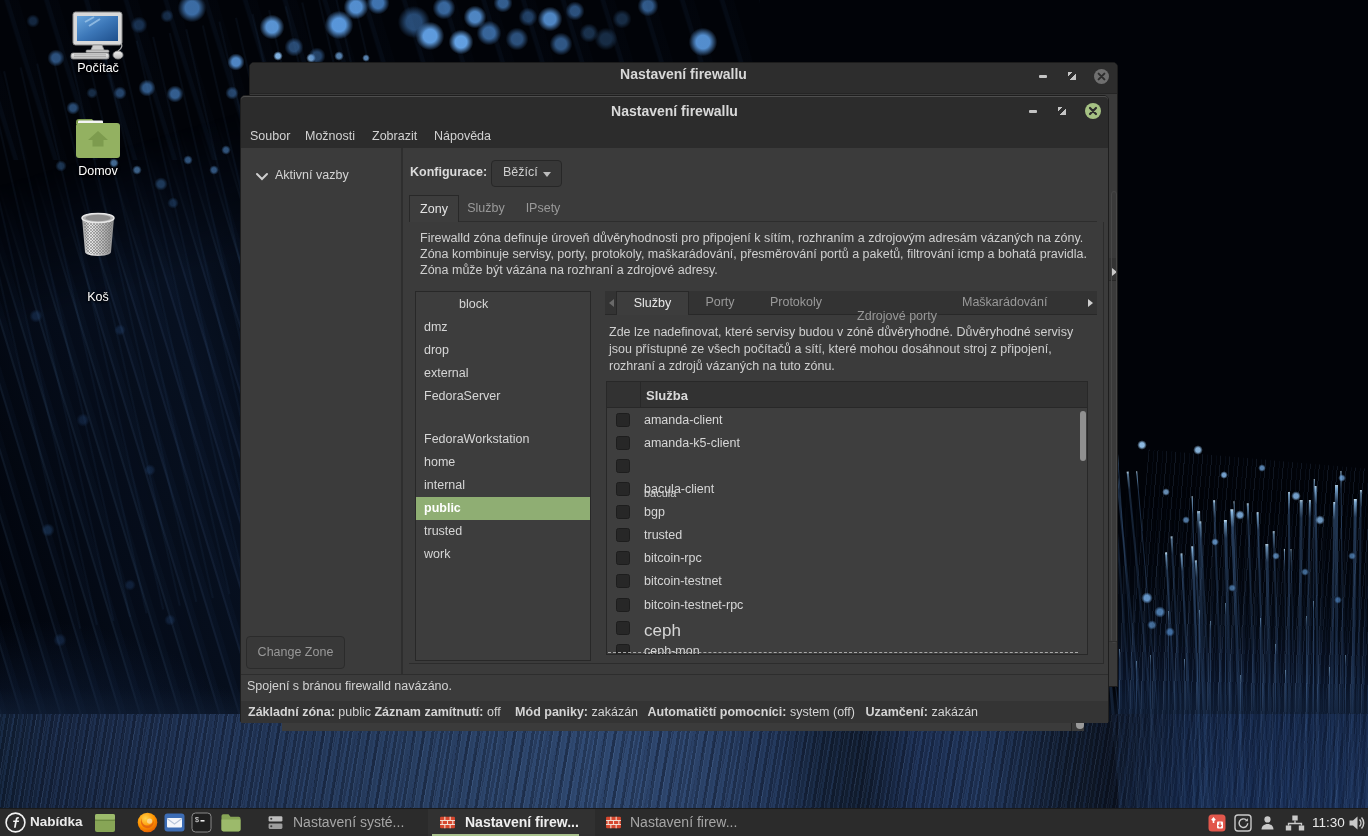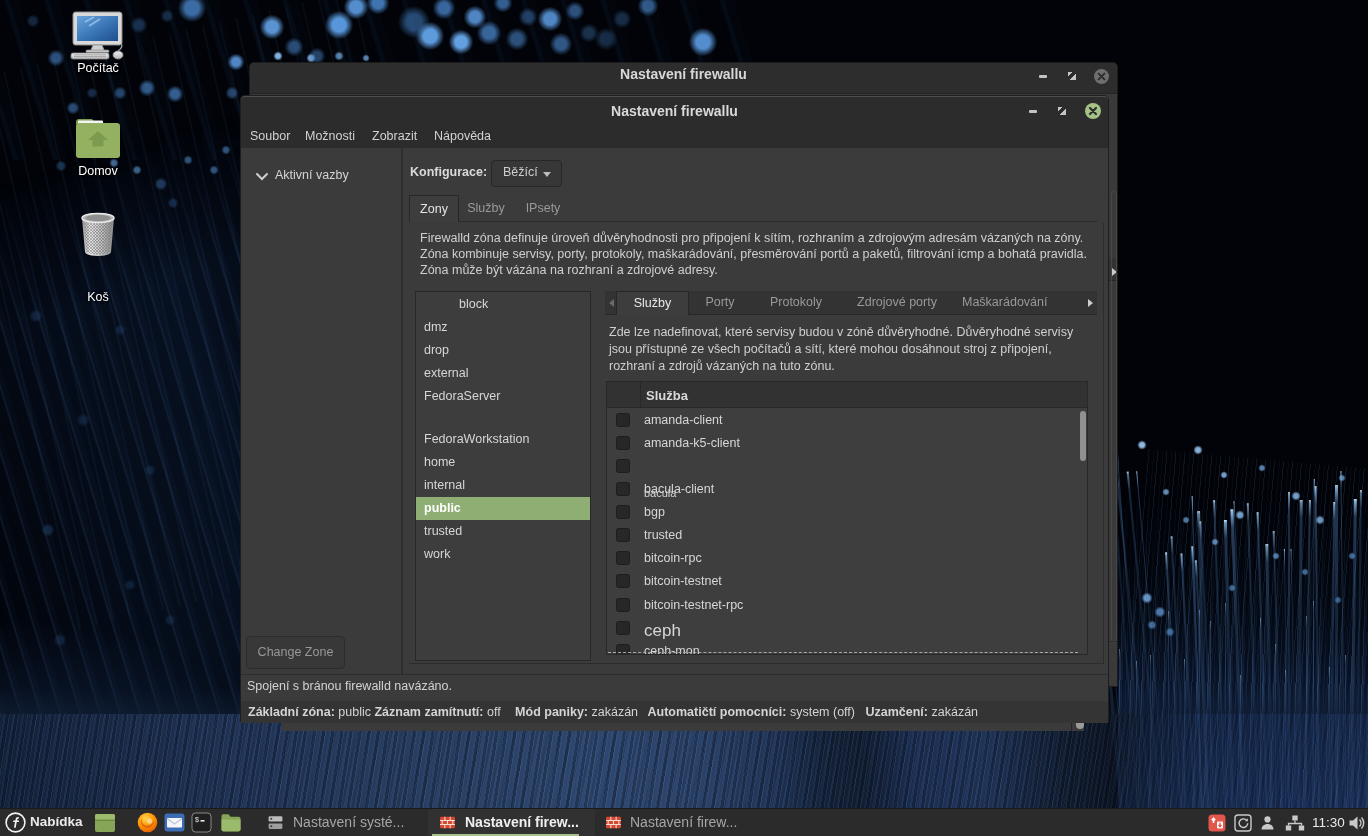--- a/index.html
+++ b/index.html
@@ -269,21 +269,21 @@
       <div style="height:23px;line-height:23px;padding-left:8px;background:#8fae73;color:#ffffff;font-weight:bold;">public</div>
       <div style="height:23px;line-height:23px;padding-left:8px;">trusted</div>
       <div style="height:23px;line-height:23px;padding-left:8px;">work</div>
     </div>
 
     <div class="abs" style="left:364px;top:143px;width:492px;height:24px;background:#333333;border-bottom:1px solid #282828;">
       <span class="abs" style="left:4px;top:8px;width:0;height:0;border-top:4px solid transparent;border-bottom:4px solid transparent;border-right:5px solid #6a6a6a;"></span>
       <div class="abs" style="left:11px;top:0;width:73px;height:24px;background:#3d3d3d;border:1px solid #282828;border-bottom:none;color:#e8e8e8;font-size:12.5px;text-align:center;line-height:23px;">Služby</div>
       <div class="abs" style="left:76px;top:0;width:78px;height:24px;color:#999999;font-size:12.5px;text-align:center;line-height:23px;">Porty</div>
       <div class="abs" style="left:146px;top:0;width:90px;height:24px;color:#999999;font-size:12.5px;text-align:center;line-height:23px;">Protokoly</div>
-      <div class="abs" style="left:236px;top:0;width:112px;height:24px;color:#999999;font-size:12.5px;text-align:center;line-height:23px;">Zdrojové porty</div>
+      <div class="abs" style="left:236px;top:14px;width:112px;height:24px;color:#999999;font-size:12.5px;text-align:center;line-height:23px;">Zdrojové porty</div>
       <div class="abs" style="left:357px;top:0;width:110px;height:24px;color:#999999;font-size:12.5px;line-height:23px;">Maškarádování</div>
       <span class="abs" style="left:483px;top:8px;width:0;height:0;border-top:4px solid transparent;border-bottom:4px solid transparent;border-left:5px solid #cfcfcf;"></span>
     </div>
 
     <div class="abs" style="left:368px;top:176px;font-size:12.5px;color:#cfcfcf;line-height:17px;white-space:nowrap;">Zde lze nadefinovat, které servisy budou v zóně důvěryhodné. Důvěryhodné servisy<br>jsou přístupné ze všech počítačů a sítí, které mohou dosáhnout stroj z připojení,<br>rozhraní a zdrojů vázaných na tuto zónu.</div>
 
     <div class="abs" style="left:365px;top:233px;width:482px;height:274px;background:#3e3e3e;border:1px solid #282828;overflow:hidden;">
       <div class="abs" style="left:0;top:0;width:480px;height:26px;background:#323232;border-bottom:1px solid #282828;">
         <div class="abs" style="left:33px;top:0;width:1px;height:26px;background:#282828;"></div>
         <div class="abs" style="left:39px;top:6px;font-size:13px;font-weight:bold;color:#d9d9d9;">Služba</div>

